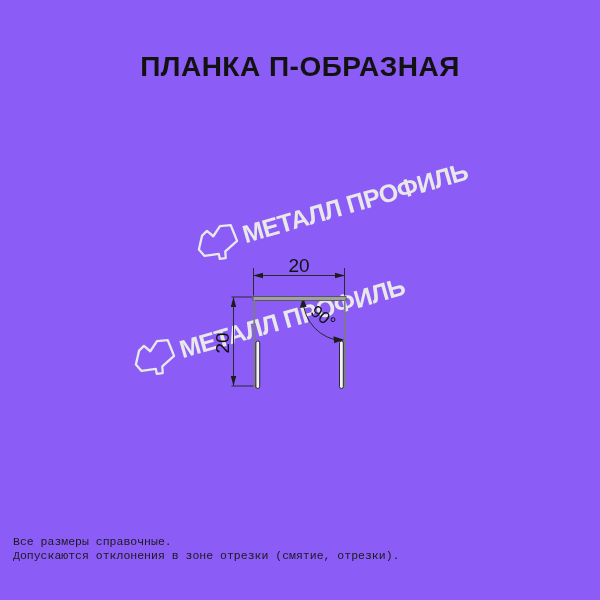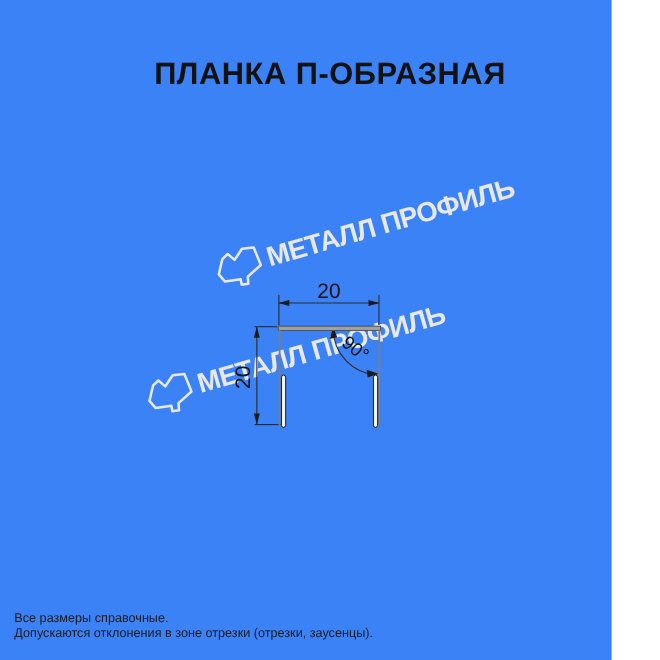--- a/index.html
+++ b/index.html
@@ -1,17 +1,17 @@
 <!DOCTYPE html>
 <html><head>
 <meta charset="utf-8">
 <style>
   html,body{margin:0;padding:0;background:#fff;}
   #canvas{
-    position:relative;width:556px;height:600px;background:#3b82f6;overflow:hidden;
+    position:relative;width:600px;height:600px;background:#8b5cf6;overflow:hidden;
     font-family:"Liberation Sans","DejaVu Sans",sans-serif;color:#111;
   }
   
   .header{position:absolute;top:54px;left:0;width:600px;text-align:center;}
   .title-line{font-size:28px;font-weight:800;letter-spacing:.5px;line-height:26px;color:#121212;}
   .subtitle{margin-top:9px;font-size:11.5px;font-weight:700;letter-spacing:.6px;color:#2e2e2e;}
   
   .watermark{
     position:absolute;display:flex;align-items:center;gap:6px;
     transform:rotate(-16deg);transform-origin:left center;pointer-events:none;z-index:1;
@@ -26,21 +26,21 @@
   .wm-logo path{fill:none;stroke:#e8e8e8;stroke-width:5;stroke-linejoin:round;}
   
   svg.drawing{position:absolute;left:0;top:0;z-index:2;}
   .dim line{stroke:#2a2a2a;stroke-width:1;}
   .dim polygon{fill:#1c1c1c;stroke:none;}
   .arc path{stroke:#2a2a2a;stroke-width:1;fill:none;}
   .arc polygon{fill:#1c1c1c;}
   .dim-label{position:absolute;z-index:3;font-size:19px;color:#111;line-height:1;}
   .angle-label{position:absolute;z-index:3;font-size:17px;color:#111;line-height:1;}
   
-  .footer{position:absolute;left:13px;top:556px;z-index:3;font-size:11.5px;line-height:13.5px;color:#1a1a1a;}
+  .footer{position:absolute;left:13px;top:535px;z-index:3;font-size:11.5px;line-height:13.5px;color:#1a1a1a;font-family:Liberation Mono, monospace;}
 </style>
 </head>
 <body>
 
 <div id="canvas">
 
   <div class="header">
     <div class="title-line">ПЛАНКА П-ОБРАЗНАЯ</div>
   </div>
 
@@ -90,16 +90,16 @@
       <rect x="339.5" y="341" width="3.8" height="47.5" rx="1.9" fill="#f3f3f3" stroke="#1c1c1c" stroke-width="0.9"></rect>
     </g>
   </svg>
 
   <div class="dim-label" style="left:299px;top:256px;transform:translateX(-50%);">20</div>
   <div class="dim-label" style="left:222px;top:343px;transform:translate(-50%,-50%) rotate(-90deg);">20</div>
   <div class="angle-label" style="left:323px;top:317px;transform:translate(-50%,-50%) rotate(38deg);">90°</div>
 
   <div class="footer">
     <div>Все размеры справочные.</div>
-    <div>Допускаются отклонения в зоне отрезки (отрезки, заусенцы).</div>
+    <div>Допускаются отклонения в зоне отрезки (смятие, отрезки).</div>
   </div>
 
 </div>
 
 </body></html>

